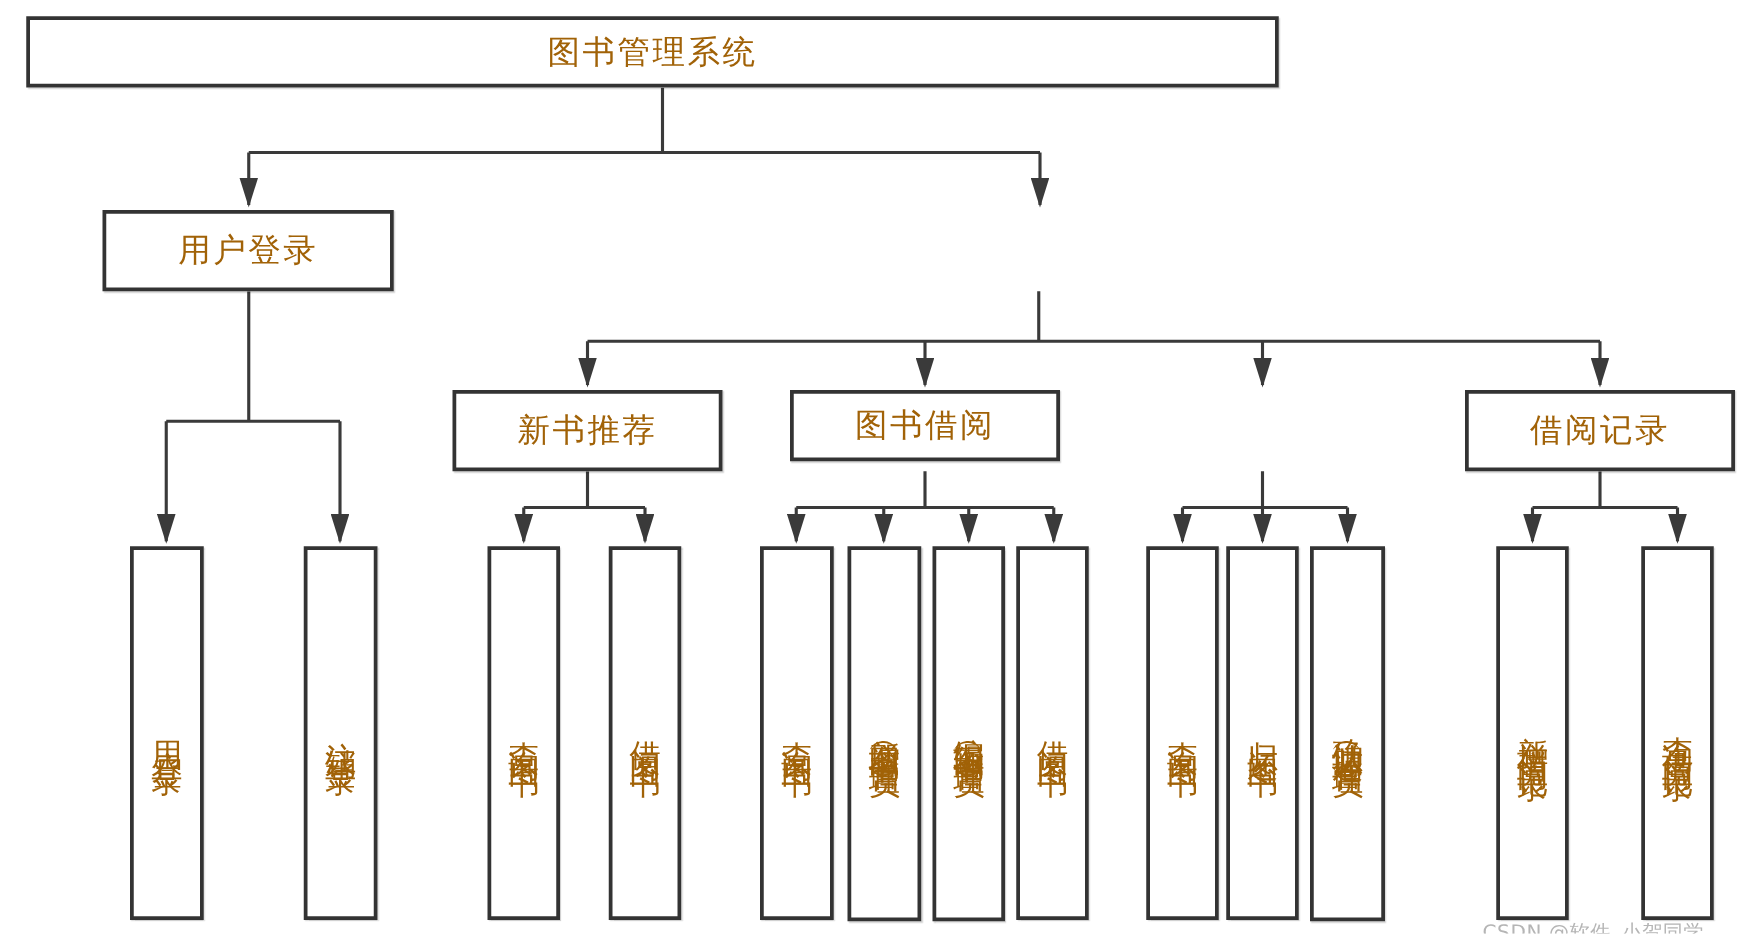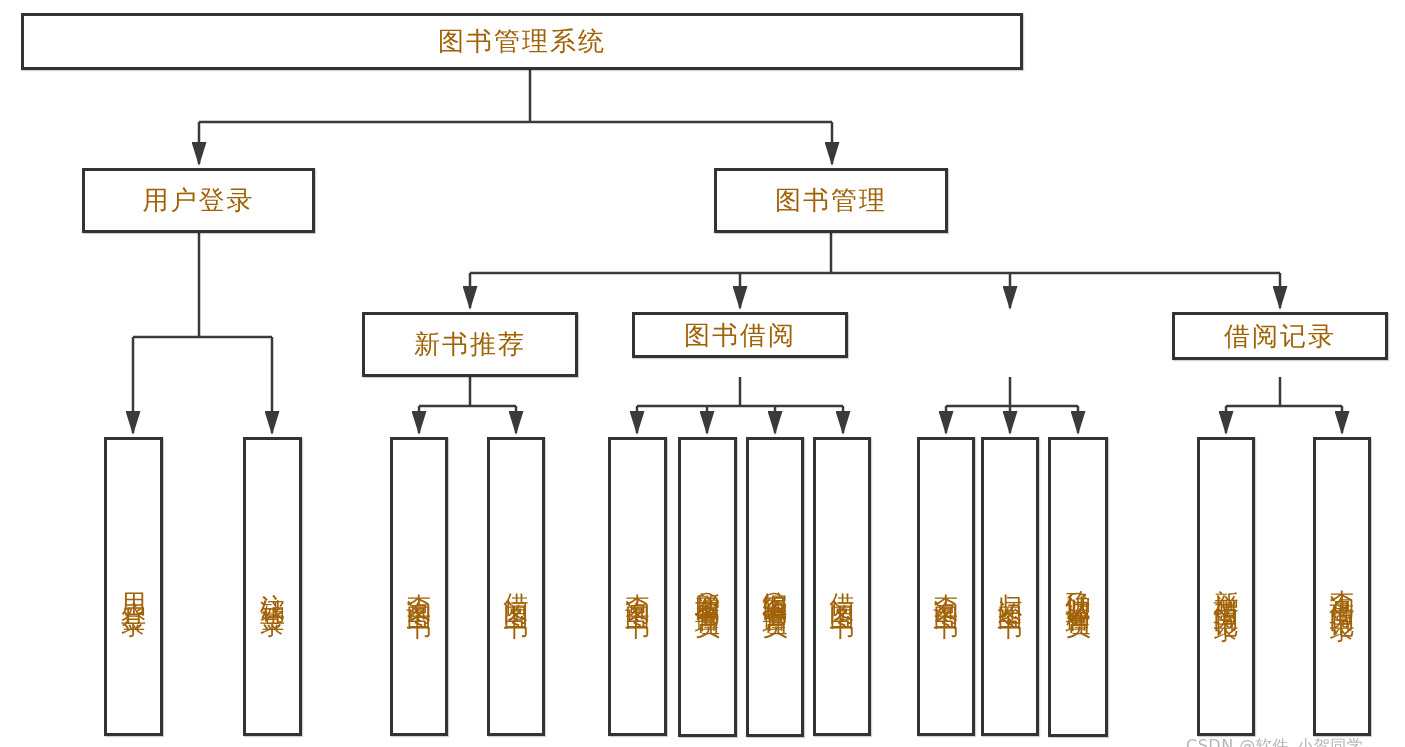--- a/index.html
+++ b/index.html
@@ -84,25 +84,24 @@
 
       <path d="M1280,377 V406 M1226,406 H1342"></path>
       <line x1="1226" y1="406" x2="1226" y2="433" marker-end="url(#arrow)"></line>
       <line x1="1342" y1="406" x2="1342" y2="433" marker-end="url(#arrow)"></line>
     </g>
   </svg>
 
   <div class="hbox" style="left:21px;top:13px;width:1002px;height:57px;">图书管理系统</div>
 
   <div class="hbox" style="left:82px;top:168px;width:233px;height:65px;">用户登录</div>
-  <div class="hbox" style="left:714px;top:168px;width:234px;height:65px;">图书管理</div>
 
   <div class="hbox" style="left:362px;top:312px;width:216px;height:65px;">新书推荐</div>
-  <div class="hbox" style="left:632px;top:312px;width:216px;height:46px;">图书借阅</div>
-  <div class="hbox" style="left:1172px;top:312px;width:216px;height:48px;">借阅记录</div>
+  <div class="hbox" style="left:632px;top:312px;width:216px;height:57px;">图书借阅</div>
+  <div class="hbox" style="left:1172px;top:312px;width:216px;height:65px;">借阅记录</div>
 
   <div class="vbox" style="left:104px;top:437px;width:59px;height:299px;">用户登录</div>
   <div class="vbox" style="left:243px;top:437px;width:59px;height:299px;">注销登录</div>
 
   <div class="vbox" style="left:390px;top:437px;width:58px;height:299px;">查询图书</div>
   <div class="vbox" style="left:487px;top:437px;width:58px;height:299px;">借阅图书</div>
 
   <div class="vbox" style="left:608px;top:437px;width:59px;height:299px;">查询图书</div>
   <div class="vbox tight" style="left:678px;top:437px;width:59px;height:300px;">新增图书（管理员）</div>
   <div class="vbox tight" style="left:746px;top:437px;width:58px;height:300px;">编辑图书（管理员）</div>

